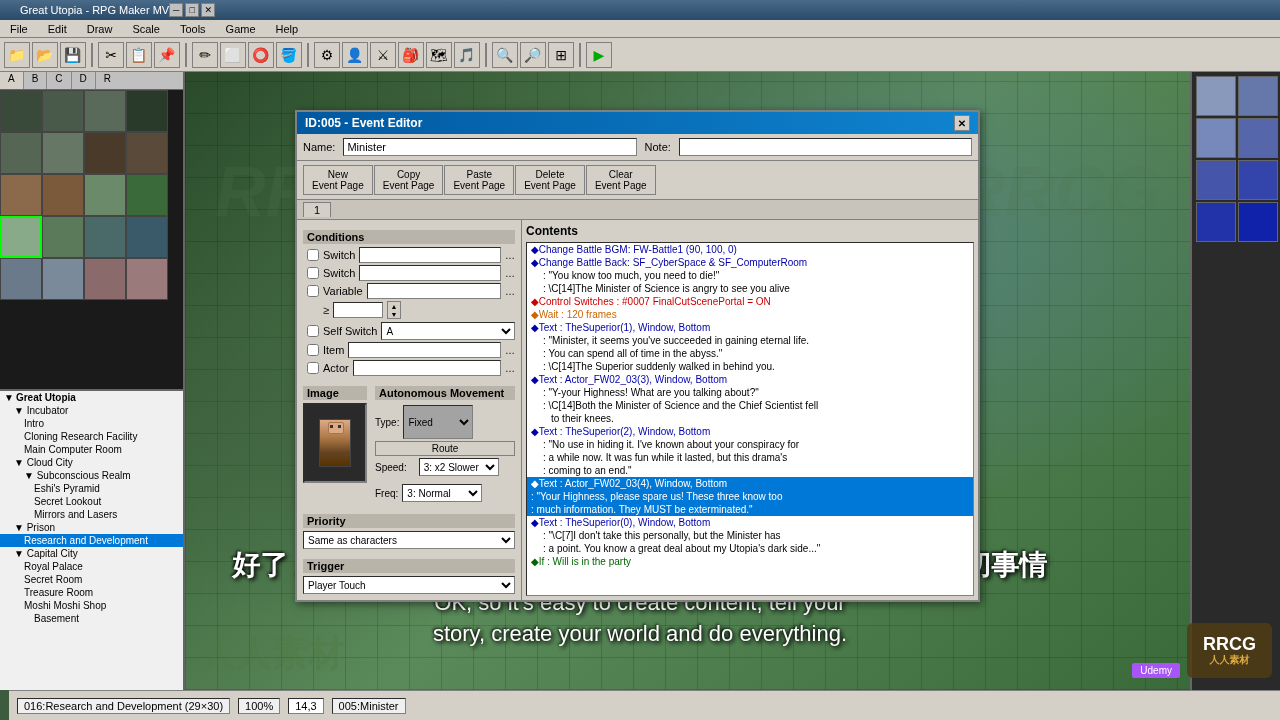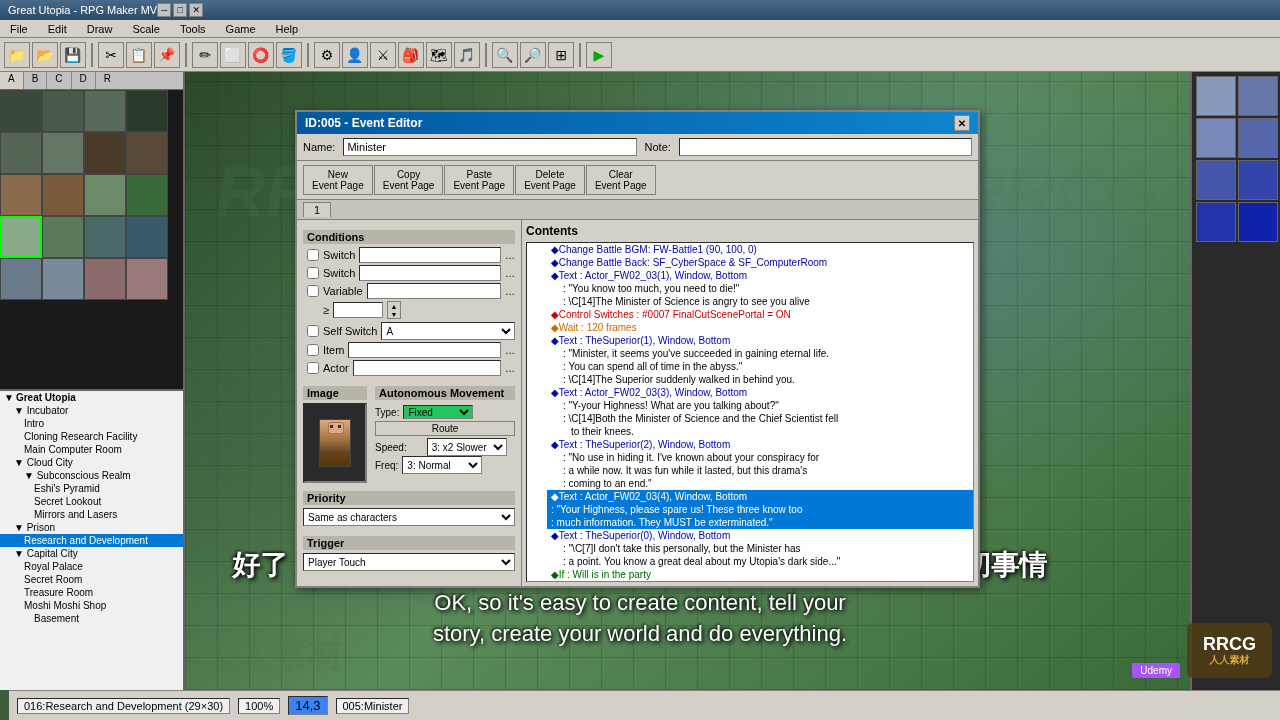--- a/index.html
+++ b/index.html
@@ -20,21 +20,21 @@
       background: #3d5c3d;
       position: relative;
     }
 
     
     .title-bar {
       height: 20px;
       background: linear-gradient(to bottom, #4a6a8a, #2a4a6a);
       display: flex;
       align-items: center;
-      padding: 0 8px;
+      padding: 0 20px;
       color: white;
       font-size: 11px;
     }
     .title-bar-buttons { display: flex; gap: 2px; }
     .title-bar-btn {
       width: 14px; height: 14px;
       background: #c0c0c0;
       border: 1px solid #808080;
       font-size: 9px;
       display: flex; align-items: center; justify-content: center;
@@ -401,21 +401,21 @@
         <div style="width:40px;height:40px;background:#3344aa;border:1px solid #666;"></div>
         <div style="width:40px;height:40px;background:#2233aa;border:1px solid #666;"></div>
         <div style="width:40px;height:40px;background:#1122aa;border:1px solid #666;"></div>
       </div>
     </div>
   </div>
 
   <div style="position:absolute; bottom:0; left:9px; right:0; height:30px; background:#d4d0c8; border-top:1px solid #808080; display:flex; align-items:center; padding:0 8px; gap:8px; font-size:11px;">
     <div style="border:1px inset #808080; padding:1px 6px; background:#f0f0f0; font-size:11px;">016:Research and Development (29×30)</div>
     <div style="border:1px inset #808080; padding:1px 6px; background:#f0f0f0; font-size:11px;">100%</div>
-    <div style="border:1px inset #808080; padding:1px 6px; background:#3b82f6; font-size:13px;">14,3</div>
+    <div style="border:1px inset #808080; padding:1px 6px; background:#ffffff; font-size:11px;">14,3</div>
     <div style="border:1px inset #808080; padding:1px 6px; background:#f0f0f0; font-size:11px;">005:Minister</div>
   </div>
 
   <div class="event-editor">
 
     <div class="dialog-title">
       <span>ID:005 - Event Editor</span>
       <div class="close-btn">✕</div>
     </div>
 
@@ -509,28 +509,28 @@
                 <div style="position:absolute;top:5px;left:18px;width:3px;height:3px;background:#333;"></div>
               </div>
             </div>
           </div>
 
           <div style="flex:1;">
             <div class="section-title">Autonomous Movement</div>
             <div style="padding:2px 0;">
               <div style="display:flex;align-items:center;gap:4px;margin-bottom:2px;">
                 <span style="font-size:10px;">Type:</span>
-                <select style="background:#22c55e;border:1px inset #808080;height:14px;font-size:10px;width:70px;">
+                <select style="background:#a3a3a3;border:1px inset #808080;height:34px;font-size:10px;width:70px;">
                   <option>Fixed</option><option>Random</option><option>Approach</option><option>Custom</option>
                 </select>
               </div>
               <div style="display:flex;align-items:center;gap:2px;margin-bottom:2px;">
                 <button style="font-size:10px;padding:1px 4px;background:#d4d0c8;border:1px solid #808080;cursor:pointer;width:100%;">Route</button>
               </div>
-              <div style="display:flex;align-items:center;gap:20px;margin-bottom:0;">
+              <div style="display:flex;align-items:center;gap:12px;margin-bottom:8px;">
                 <span style="font-size:10px;">Speed:</span>
                 <select style="background:white;border:1px inset #808080;height:18px;font-size:10px;width:80px;">
                   <option>3: x2 Slower</option>
                   <option>4: Normal</option>
                   <option>5: x2 Faster</option>
                 </select>
               </div>
               <div style="display:flex;align-items:center;gap:4px;margin-bottom:2px;">
                 <span style="font-size:10px;">Freq:</span>
                 <select style="background:white;border:1px inset #808080;height:18px;font-size:10px;width:80px;">
@@ -561,24 +561,23 @@
               <option>Autorun</option>
               <option>Parallel</option>
             </select>
           </div>
         </div>
 
       </div>
 
       <div class="dialog-right">
         <div class="contents-title">Contents</div>
-        <div class="contents-list" style="position:relative;padding-left:20px;">
+        <div class="contents-list" style="position:relative;">
           <div class="content-item blue">◆Change Battle BGM: FW-Battle1 (90, 100, 0)</div>
           <div class="content-item blue">◆Change Battle Back: SF_CyberSpace &amp; SF_ComputerRoom</div>
-          <div class="content-item blue">◆Text : Actor_FW02_03(1), Window, Bottom</div>
           <div class="content-item indent">: "You know too much, you need to die!"</div>
           <div class="content-item indent">: \C[14]The Minister of Science is angry to see you alive</div>
           <div class="content-item" style="color:#cc0000;">◆Control Switches : #0007 FinalCutScenePortal = ON</div>
           <div class="content-item" style="color:#cc6600;">◆Wait : 120 frames</div>
           <div class="content-item blue">◆Text : TheSuperior(1), Window, Bottom</div>
           <div class="content-item indent">: "Minister, it seems you've succeeded in gaining eternal life.</div>
           <div class="content-item indent">: You can spend all of time in the abyss."</div>
           <div class="content-item indent">: \C[14]The Superior suddenly walked in behind you.</div>
           <div class="content-item blue">◆Text : Actor_FW02_03(3), Window, Bottom</div>
           <div class="content-item indent">: "Y-your Highness! What are you talking about?"</div>

